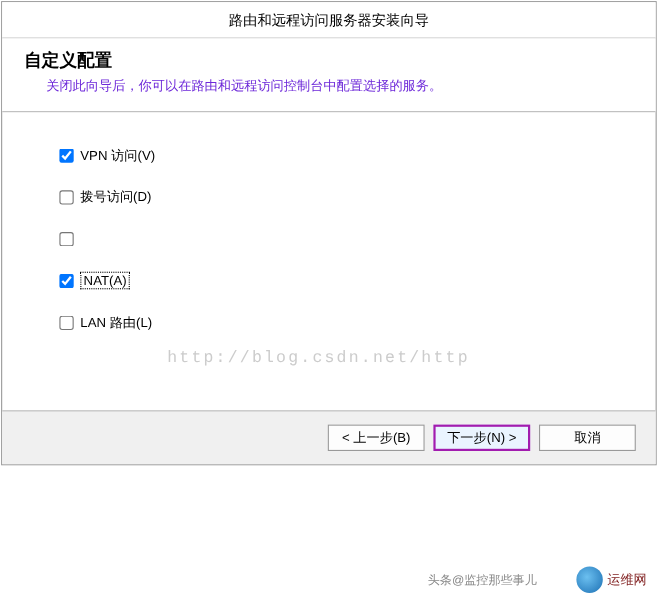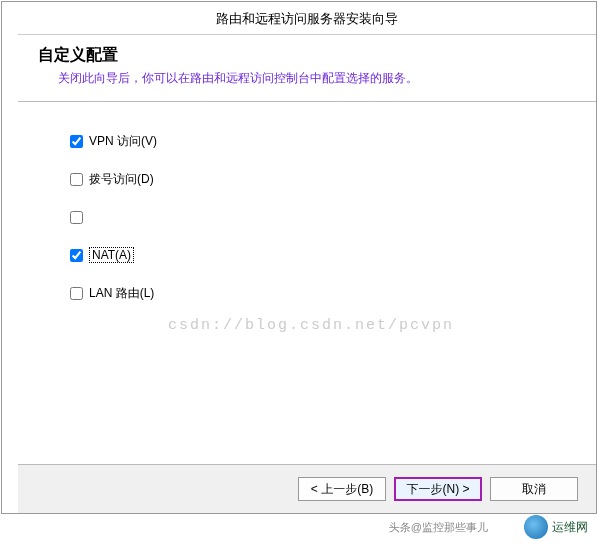--- a/index.html
+++ b/index.html
@@ -7,26 +7,25 @@
       font-family: "Microsoft YaHei", "SimSun", Tahoma, sans-serif;
       font-size: 12px;
       background: #fff;
       width: 598px;
       height: 545px;
       overflow: hidden;
     }
     .dialog {
       border: 1px solid #999;
       width: 596px;
-      height: 513px;
+      height: 422px;
       margin: 1px;
       background: #fff;
       display: flex;
       flex-direction: column;
-      padding-left: 16px;
     }
     .titlebar {
       background: #fff;
       text-align: center;
       padding: 8px 0 6px 0;
       font-size: 13px;
       border-bottom: 1px solid #ccc;
     }
     .header-section {
       padding: 10px 20px 14px 20px;
@@ -99,21 +98,21 @@
     }
     .btn.primary {
       border: 2px solid #a21caf;
       background: #eaf4ff;
     }
     .overlay {
       position: absolute;
       right: 10px;
       bottom: 6px;
       font-size: 12px;
-      color: #14532d;
+      color: #7f1d1d;
       display: flex;
       align-items: center;
       gap: 4px;
       pointer-events: none;
     }
     .overlay-icon {
       width: 24px;
       height: 24px;
       background: radial-gradient(circle at 40% 40%, #6cc0f0, #1b6fb3);
       border-radius: 50%;
@@ -158,21 +157,21 @@
     <div class="checkbox-row">
       <input type="checkbox" checked="" style="">
       <span class="chk-label focused-label">NAT(A)</span>
     </div>
 
     <div class="checkbox-row">
       <input type="checkbox" style="">
       <span class="chk-label">LAN 路由(L)</span>
     </div>
 
-    <div class="watermark">csdn://blog.csdn.net/pcvpn</div>
+    <div class="watermark">http://blog.csdn.net/http</div>
   </div>
 
   <div class="footer">
     <button class="btn">&lt; 上一步(B)</button>
     <button class="btn primary">下一步(N) &gt;</button>
     <button class="btn">取消</button>
   </div>
 
   <div class="source-text">头条@监控那些事儿</div>
   <div class="overlay">

